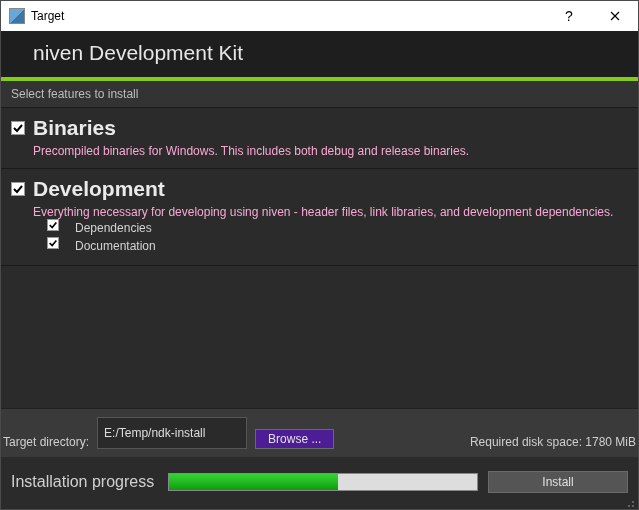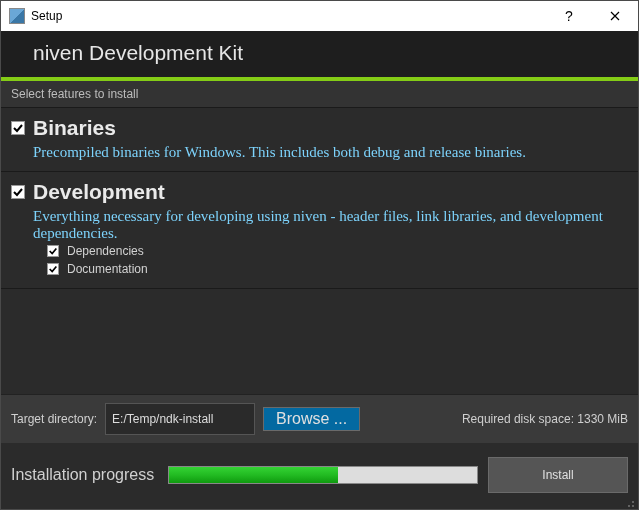--- a/index.html
+++ b/index.html
@@ -23,53 +23,53 @@
   
   .subtitle { background: #333; color: #bdbdbd; font-size: 12px; padding: 6px 10px; border-bottom: 1px solid #1a1a1a; }
 
   
   .features { background: #2b2b2b; flex: 1; overflow: hidden; }
   .feature { border-bottom: 1px solid #1a1a1a; padding: 8px 10px 10px; }
   .feature-head { display: flex; align-items: center; gap: 8px; }
   .cb { width: 14px; height: 14px; background: #fff; border: 1px solid #999; display: inline-flex; align-items: center; justify-content: center; cursor: pointer; flex: 0 0 auto; }
   .cb svg { width: 12px; height: 12px; }
   .feature-title { color: #eaeaea; font-size: 21px; font-weight: 600; }
-  .feature-desc { color: #7dd3fc; font-size: 15px; margin: 4px 0 0 22px; font-family: Liberation Serif, serif; }
+  .feature-desc { color: #f9a8d4; font-size: 12px; margin: 4px 0 0 22px; }
   .sub-sel { color: #c9c9c9; font-size: 12px; margin: 8px 0 4px 22px; }
   .sub-list { margin-left: 36px; }
-  .sub-item { display: flex; align-items: center; gap: 8px; color: #d2d2d2; font-size: 12px; line-height: 18px; }
+  .sub-item { display: flex; gap: 16px; color: #d2d2d2; font-size: 12px; line-height: 18px; }
   .sub-item .cb { width: 12px; height: 12px; }
 
   .gap-block { background: #2b2b2b; border-bottom: 1px solid #1a1a1a; height: 100%; }
 
   
-  .target-row { background: #3a3a3a; display: flex; align-items: center; padding: 8px 10px; gap: 8px; border-top: 1px solid #222; }
+  .target-row { background: #3a3a3a; display: flex; align-items: flex-end; padding: 8px 2px; gap: 8px; border-top: 1px solid #222; }
   .target-row label { color: #d0d0d0; font-size: 12px; }
   .target-row input[type=text] { width: 150px; height: 32px; background: #2a2a2a; border: 1px solid #555; color: #ddd; font-size: 12px; padding: 0 6px; }
-  .btn { background: #0369a1; color: #e0e0e0; border: 1px solid #6a6a6a; font-size: 16px; padding: 2px 12px; cursor: pointer; }
+  .btn { background: #4c1d95; color: #e0e0e0; border: 1px solid #6a6a6a; font-size: 12px; padding: 2px 12px; cursor: pointer; }
   .target-row .spacer { flex: 1; }
   .disk { color: #cfcfcf; font-size: 12px; }
 
   
   .progress-row { background: #2b2b2b; display: flex; align-items: center; padding: 14px 10px 16px; gap: 10px; position: relative; }
   .progress-row .plabel { color: #d0d0d0; font-size: 16px; flex: 0 0 auto; margin-right: 4px; }
   .progress { flex: 1; height: 18px; background: #ddd; border: 1px solid #888; position: relative; overflow: hidden; }
   .progress .fill { position: absolute; left: 0; top: 0; bottom: 0; background: linear-gradient(to bottom,#34d334 0,#22bb22 50%,#0f9a0f 100%); }
-  .install-btn { width: 140px; height: 36px; background: #555; color: #e0e0e0; border: 1px solid #6a6a6a; font-size: 12px; cursor: pointer; }
+  .install-btn { width: 140px; height: 22px; background: #555; color: #e0e0e0; border: 1px solid #6a6a6a; font-size: 12px; cursor: pointer; }
   .grip { position: absolute; right: 2px; bottom: 2px; width: 12px; height: 12px; opacity: .6; }
   .grip svg { width: 12px; height: 12px; }
 </style>
 </head>
 <body>
 
 <div class="window">
 
   <div class="titlebar">
     <div class="app-icon"></div>
-    <div class="title">Setup</div>
+    <div class="title">Target</div>
     <div class="spacer"></div>
     <div class="ctl help">?</div>
     <div class="ctl close">
       <svg viewBox="0 0 10 10">
           <path d="M1 1 L9 9 M9 1 L1 9" stroke="#000" stroke-width="1.2" fill="none"></path>
         </svg>
     </div>
   </div>
 
   <div class="header">
@@ -123,21 +123,21 @@
     </div>
 
     <div class="gap-block"></div>
   </div>
 
   <div class="target-row">
     <label>Target directory:</label>
     <input type="text" value="E:/Temp/ndk-install" style="">
     <button class="btn">Browse ...</button>
     <div class="spacer"></div>
-    <div class="disk">Required disk space: 1330 MiB</div>
+    <div class="disk">Required disk space: 1780 MiB</div>
   </div>
 
   <div class="progress-row">
     <div class="plabel">Installation progress</div>
     <div class="progress">
       <div class="fill" style="width: 55%;"></div>
     </div>
     <button class="install-btn">Install</button>
     <div class="grip">
       <svg viewBox="0 0 12 12">

